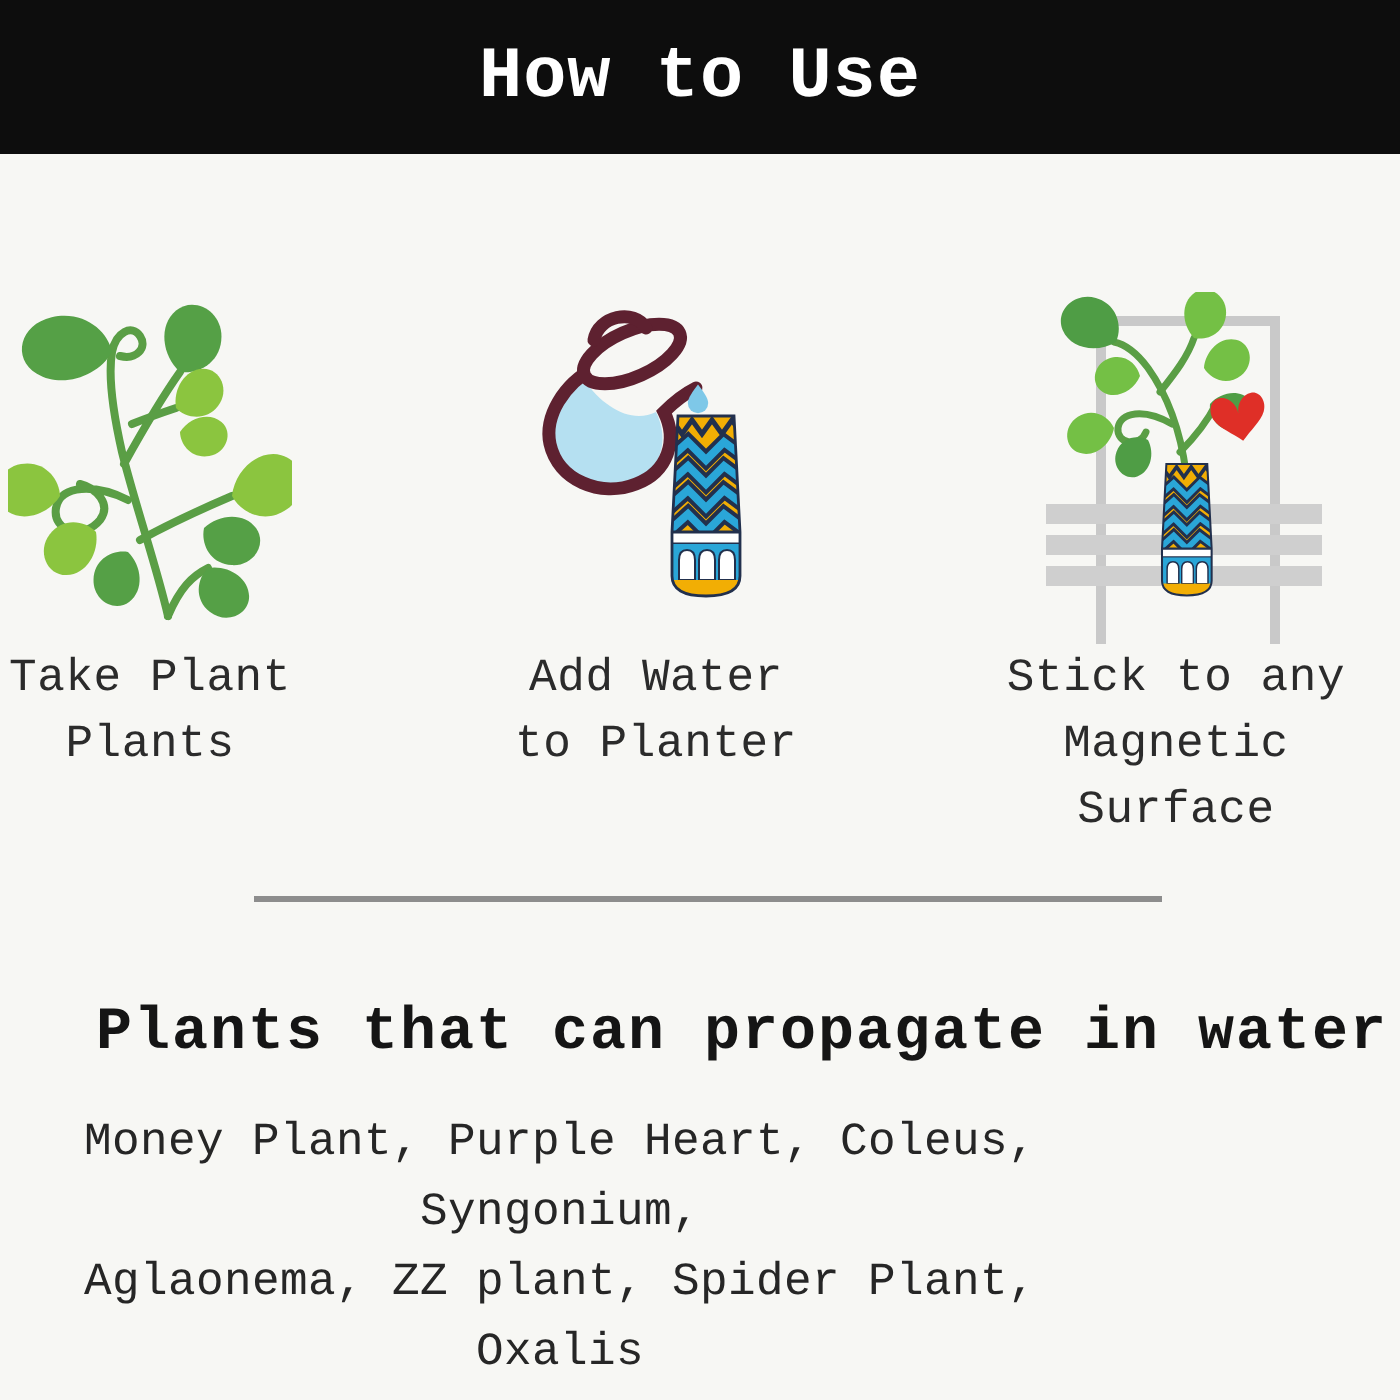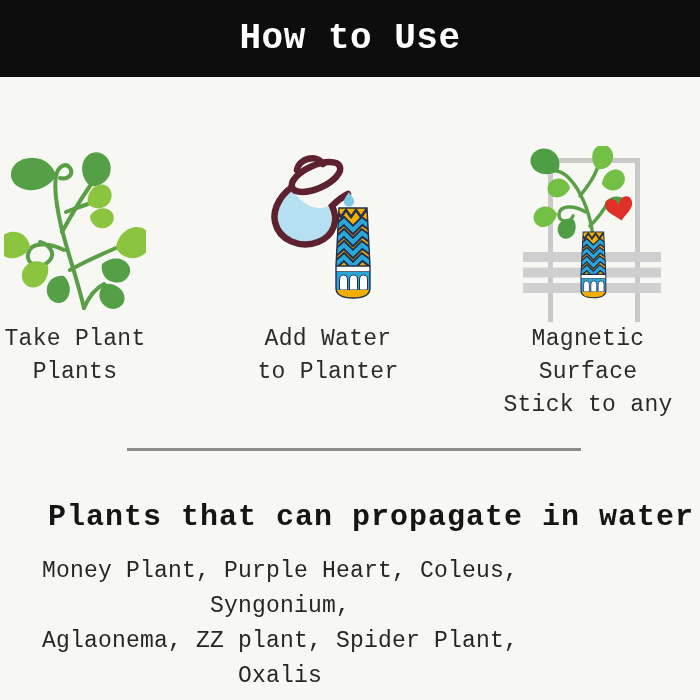--- a/index.html
+++ b/index.html
@@ -177,22 +177,22 @@
 
   <div class="step-label label-1">
     <span>Take Plant</span>
     <span>Plants</span>
   </div>
   <div class="step-label label-2">
     <span>Add Water</span>
     <span>to Planter</span>
   </div>
   <div class="step-label label-3">
+    <span>Stick to any</span>
     <span>Magnetic Surface</span>
-    <span>Stick to any</span>
   </div>
 
   <div class="divider"></div>
 
   <div class="prop-heading">Plants that can propagate in water</div>
   <div class="prop-list">
     <span>Money Plant, Purple Heart, Coleus, Syngonium,</span>
     <span>Aglaonema, ZZ plant, Spider Plant, Oxalis</span>
   </div>
 

